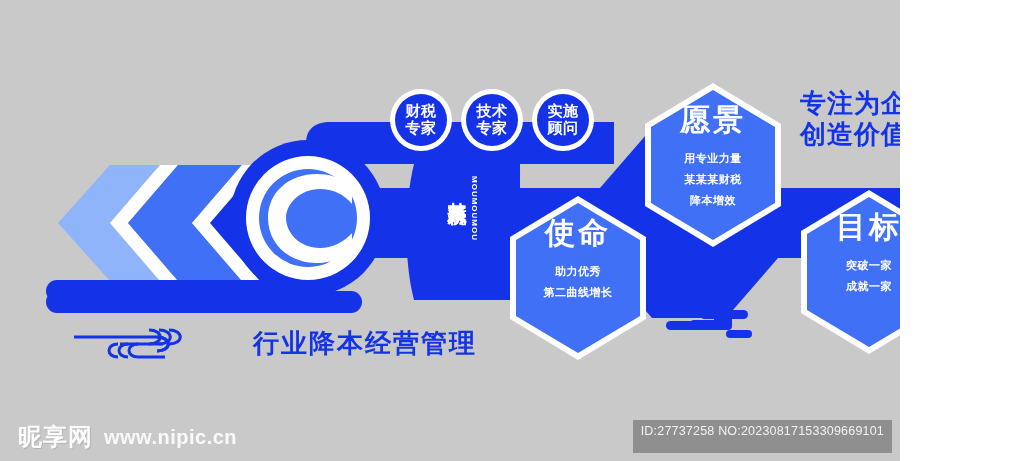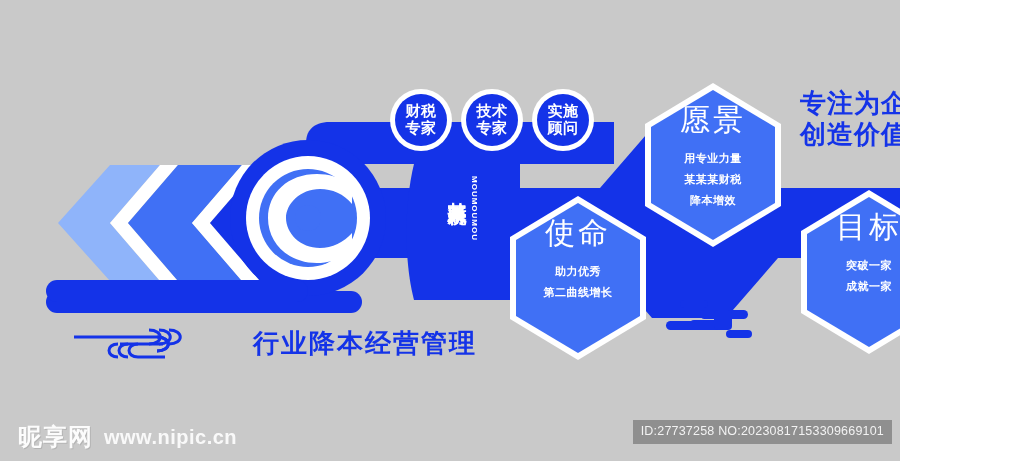--- a/index.html
+++ b/index.html
@@ -35,21 +35,21 @@
     font-weight: bold;
     line-height: 17px;
     letter-spacing: 0.5px;
   }
 
   .hex-title {
     position: absolute;
     text-align: center;
     color: #ffffff;
     font-size: 30px;
-    font-weight: normal;
+    font-weight: bold;
     letter-spacing: 3px;
   }
   .hex-lines {
     position: absolute;
     text-align: center;
     color: #ffffff;
     font-size: 11px;
     font-weight: bold;
     line-height: 21px;
     letter-spacing: 0.5px;
@@ -133,21 +133,21 @@
     opacity: 0.9;
     letter-spacing: 0.5px;
   }
   #id-badge {
     position: absolute;
     right: 8px;
     top: 420px;
     background: #8f8f8f;
     color: #f2f2f2;
     font-size: 12.5px;
-    padding: 4px 8px 6px 8px;
+    padding: 4px 8px 15px 8px;
     letter-spacing: 0.2px;
     white-space: nowrap;
   }
 </style>
 </head>
 <body>
 
 <div id="stage">
 
   <svg id="artwork" viewBox="0 0 1024 461">

